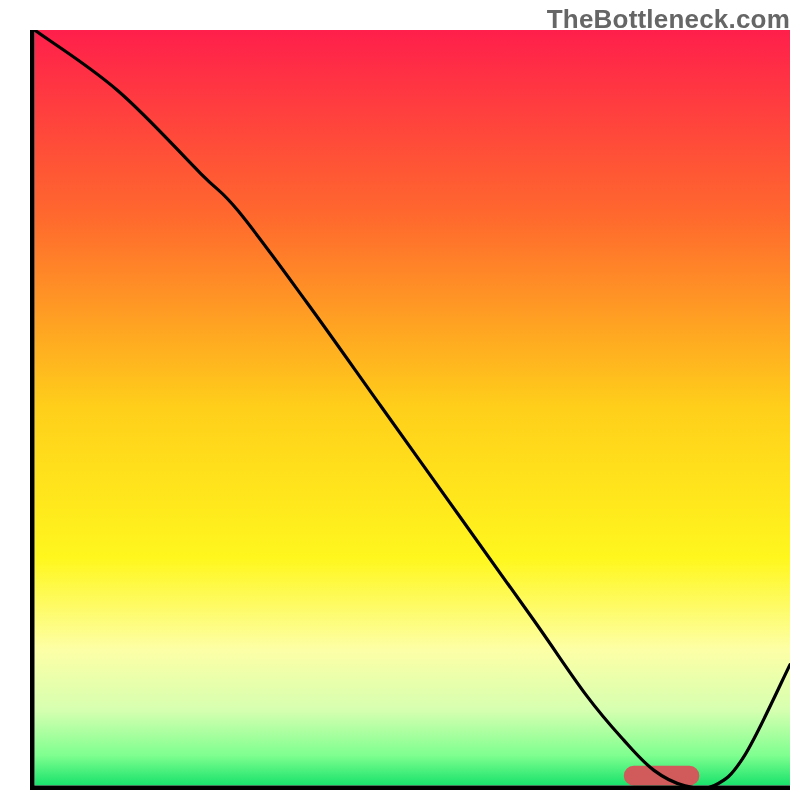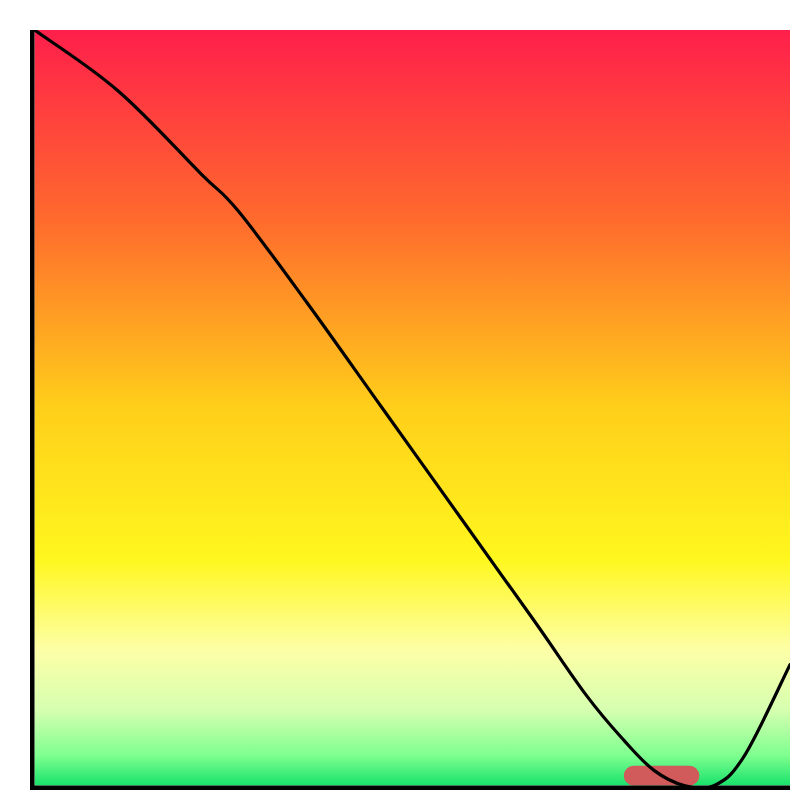--- a/index.html
+++ b/index.html
@@ -34,20 +34,21 @@
     height: 760px;
   }
   svg {
     display: block;
   }
 </style>
 </head>
 <body>
 
 <div class="stage">
+  <div class="watermark">TheBottleneck.com</div>
 
   <div class="plot-wrap">
     <svg id="chart-svg" width="760" height="760" viewBox="0 0 760 760">
         <defs>
           <linearGradient id="bg-grad" x1="0" y1="0" x2="0" y2="1">
             <stop offset="0.0%" stop-color="#ff1f4b"></stop>
             <stop offset="25.0%" stop-color="#ff6a2d"></stop>
             <stop offset="50.0%" stop-color="#ffcf1a"></stop>
             <stop offset="70.0%" stop-color="#fff71e"></stop>
             <stop offset="82.0%" stop-color="#fdffa6"></stop>

